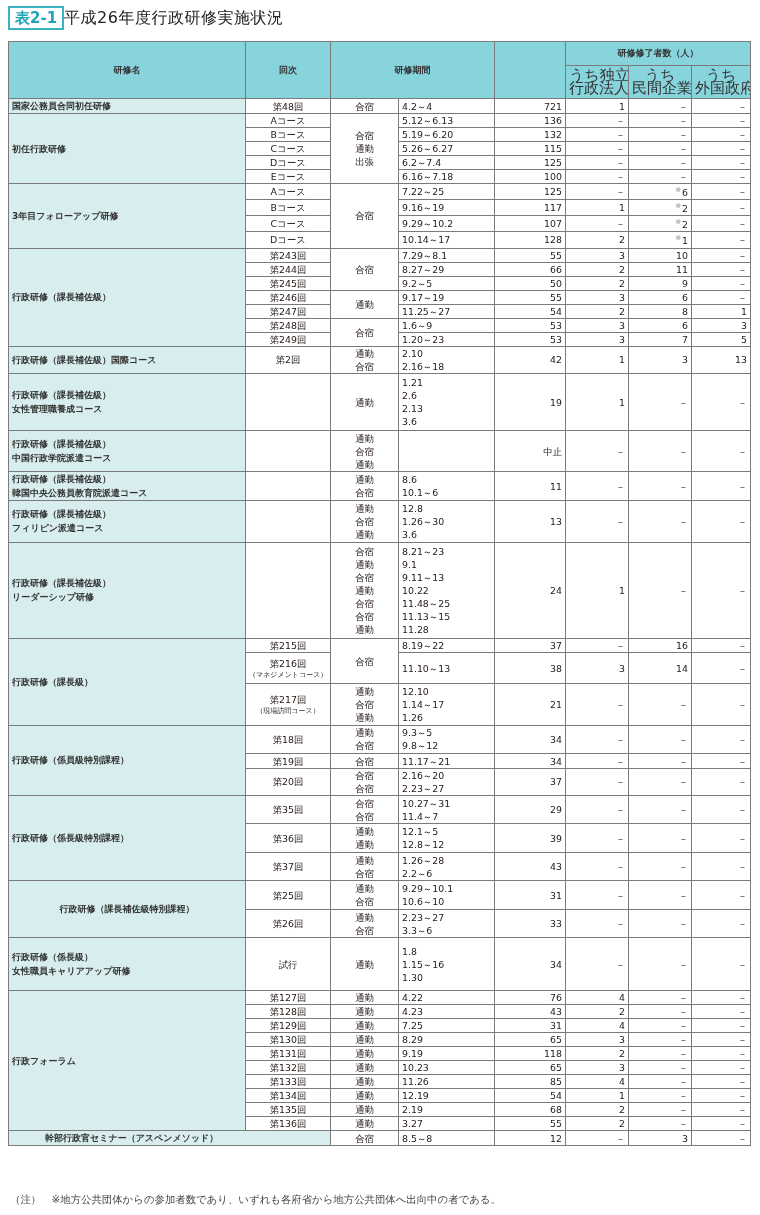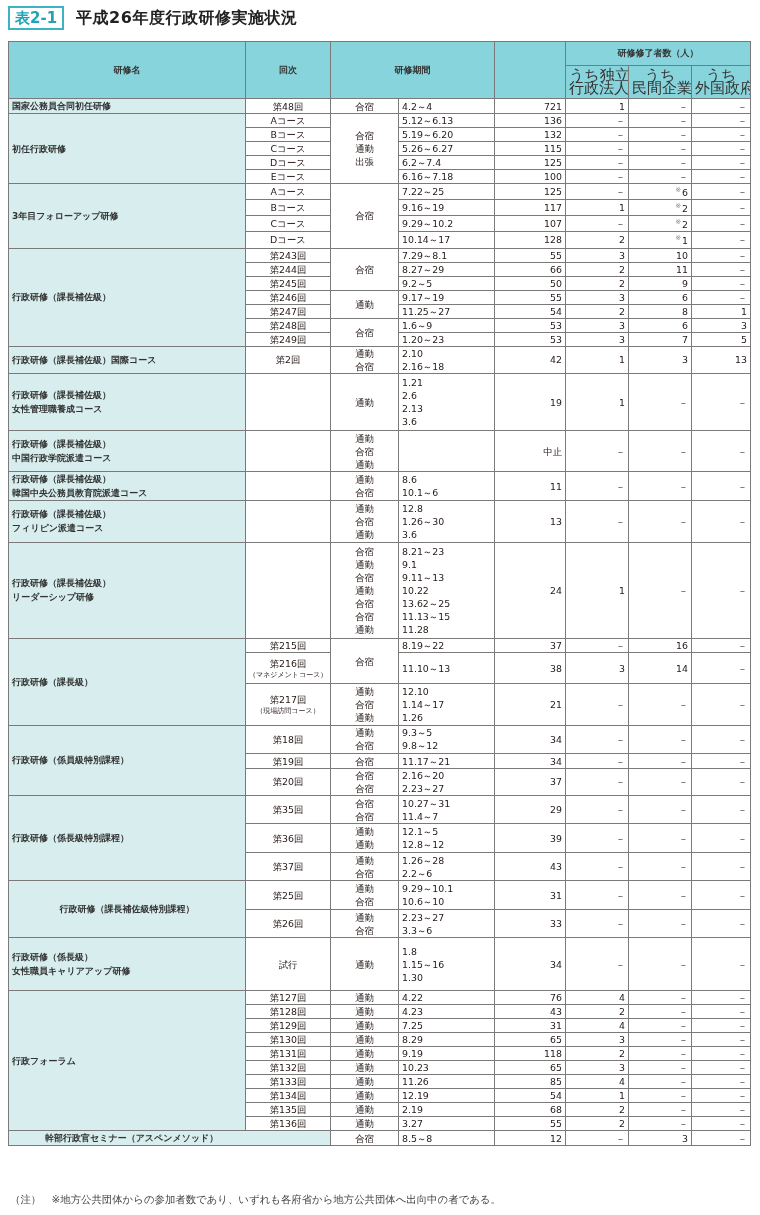--- a/index.html
+++ b/index.html
@@ -1,19 +1,19 @@
 <!DOCTYPE html>
 <html><head>
 <meta charset="utf-8">
 <style>
   html,body{margin:0;padding:0;background:#fff;}
   body{width:760px;height:1215px;position:relative;font-family:"DejaVu Sans","Liberation Sans",sans-serif;color:#231815;overflow:hidden;}
   .title-wrap{position:absolute;left:8px;top:6px;height:24px;display:flex;align-items:center;}
   .badge{border:2px solid #3bb3c3;color:#1fa3b6;font-size:15px;padding:0 5px;height:20px;line-height:20px;font-weight:bold;}
-  .title{margin-left:12px;font-size:16px;font-weight:bold;color:#222;letter-spacing:0.5px;}
+  .title{margin-left:0;font-size:16px;font-weight:normal;color:#222;letter-spacing:0.5px;}
   table{position:absolute;left:8px;top:41px;border-collapse:collapse;table-layout:fixed;width:742px;font-size:9.4px;}
   td,th{border:1px solid #7a7a7a;padding:0 3px;white-space:nowrap;overflow:hidden;height:13px;line-height:13px;}
   th{background:#88d4dc;font-weight:bold;font-size:9px;color:#333;}
   th.sub{font-weight:normal;line-height:13px;font-size:15px;}
   td.name{background:#d8eeee;text-align:left;font-weight:bold;font-size:9px;color:#333;white-space:normal;line-height:14px;}
   td.c{text-align:center;}
   td.l{text-align:left;}
   td.r{text-align:right;}
   td.dash-b{border-bottom:1px dashed #777;}
   .star{font-size:7px;color:#888;vertical-align:super;margin-right:1px;}
@@ -322,21 +322,21 @@
           <span>通勤</span>
           <span>合宿</span>
           <span>合宿</span>
           <span>通勤</span>
         </td>
         <td class="l stack">
           <span>8.21～23</span>
           <span>9.1</span>
           <span>9.11～13</span>
           <span>10.22</span>
-          <span>13.62～25</span>
+          <span>11.48～25</span>
           <span>11.13～15</span>
           <span>11.28</span>
         </td>
         <td class="r">24</td>
         <td class="r">1</td>
         <td class="r">－</td>
         <td class="r">－</td>
       </tr>
       <tr style="height: 13.75px;">
         <td class="name" rowspan="3" style="vertical-align: middle;">行政研修（課長級）</td>

